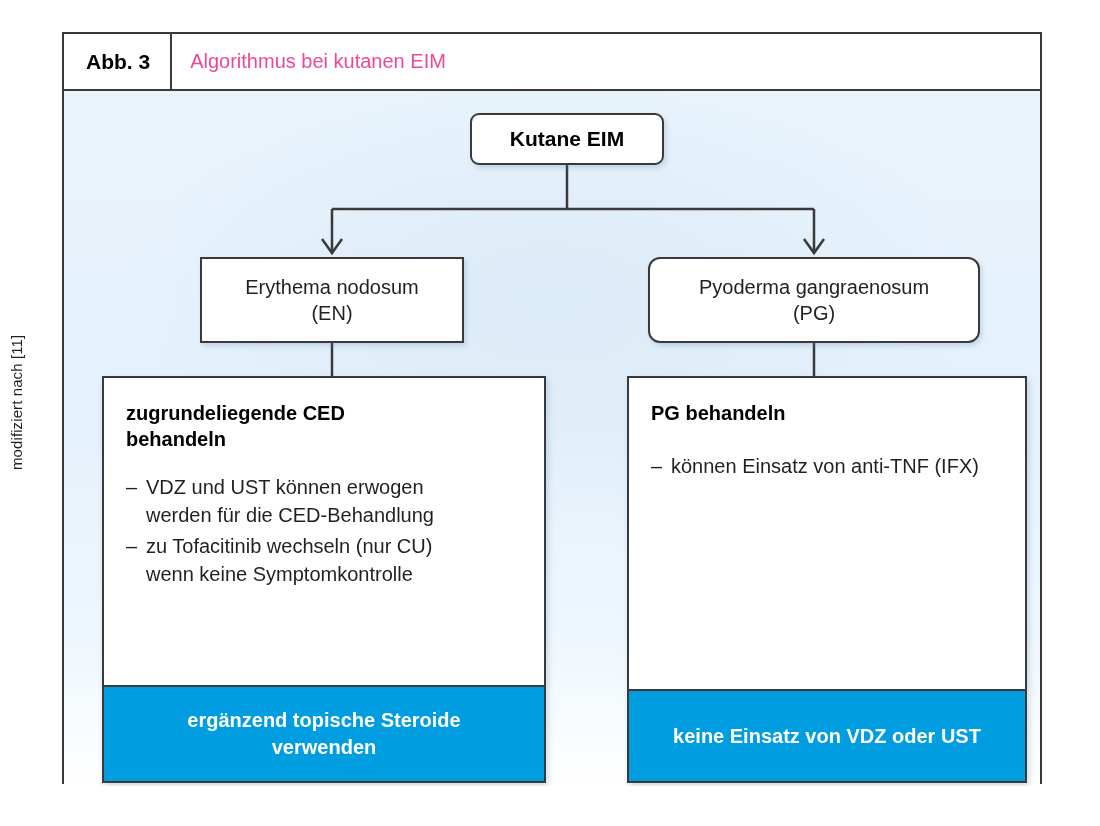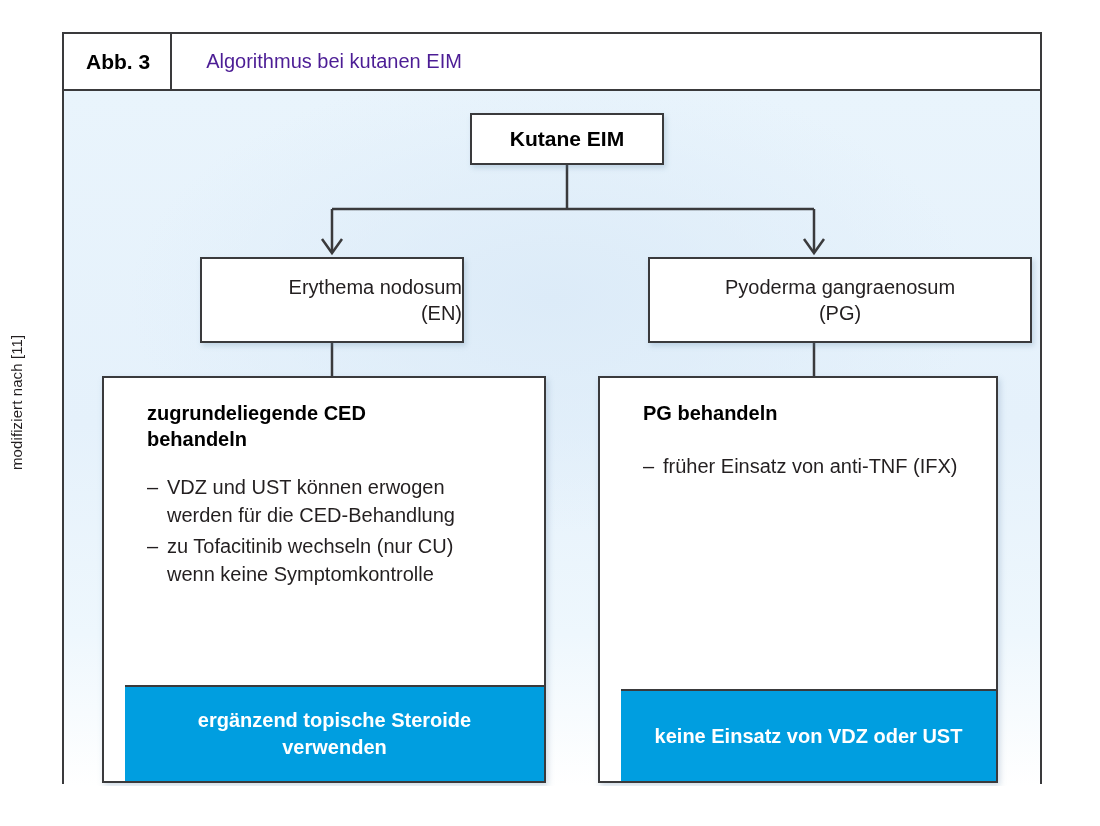--- a/index.html
+++ b/index.html
@@ -30,33 +30,32 @@
     background:#ffffff;
     box-sizing:border-box;
   }
 
   
   .fig-header{
     display:flex;align-items:stretch;
     height:55px;
     border-bottom:2px solid #3a3a3c;
     background:#ffffff;
-    gap:16px;
   }
   .fig-label{
     display:flex;align-items:center;
     padding:0 20px 0 22px;
     font-weight:bold;font-size:21px;color:#000;
     border-right:2px solid #3a3a3c;
     white-space:nowrap;
   }
   .fig-title{
     display:flex;align-items:center;
     padding:0 18px;
-    font-size:20px;color:#4c1d95;
+    font-size:20px;color:#ec4899;
     white-space:nowrap;
   }
 
   
   .canvas{
     position:relative;
     height:695px;
     background:
       radial-gradient(ellipse 62% 48% at 50% 30%, #dcebf8 0%, rgba(220,235,248,0) 70%),
       linear-gradient(180deg,#e9f4fc 0%,#e5f1fb 48%,#eef7fd 78%,#ffffff 100%);
@@ -68,44 +67,43 @@
     background:#ffffff;
     border:2px solid #3a3a3c;
     box-sizing:border-box;
     box-shadow:2px 3px 5px rgba(90,130,165,.25);
   }
 
   
   .root{
     left:406px;top:22px;width:194px;height:52px;
     display:flex;align-items:center;justify-content:center;
-    font-weight:bold;font-size:21px;color:#000;
+    font-weight:bold;font-size:21px;color:#000;border-radius:9px;
   }
 
   
   .branch{
     display:flex;flex-direction:column;align-items:center;justify-content:center;
     font-size:20px;color:#231f20;line-height:1.3;
     text-align:center;
   }
-  .branch-en{left:136px;top:166px;width:264px;height:86px;align-items:flex-end;}
-  .branch-pg{left:584px;top:166px;width:384px;height:86px;}
+  .branch-en{left:136px;top:166px;width:264px;height:86px;}
+  .branch-pg{left:584px;top:166px;width:332px;height:86px;border-radius:12px;}
 
   
   .panel{
     position:absolute;
     background:#ffffff;
     border:2px solid #3a3a3c;
     box-sizing:border-box;
     display:flex;flex-direction:column;
     box-shadow:2px 3px 6px rgba(90,130,165,.28);
-    padding-left:21px;
   }
   .panel-left{left:38px;top:285px;width:444px;height:407px;}
-  .panel-right{left:534px;top:285px;width:400px;height:407px;}
+  .panel-right{left:563px;top:285px;width:400px;height:407px;}
 
   .panel-body{
     flex:1;
     padding:22px 20px 10px 22px;
   }
   .panel-heading{
     font-weight:bold;font-size:20px;color:#000;
     line-height:1.32;
     margin-bottom:20px;
     white-space:pre-line;
@@ -209,21 +207,21 @@
           </ul>
         </div>
         <div class="panel-accent">ergänzend topische Steroide
 verwenden</div>
       </div>
 
       <div class="panel panel-right">
         <div class="panel-body">
           <div class="panel-heading tight">PG behandeln</div>
           <ul class="bullets">
-            <li>früher Einsatz von anti-TNF (IFX)</li>
+            <li>können Einsatz von anti-TNF (IFX)</li>
           </ul>
         </div>
         <div class="panel-accent">keine Einsatz von VDZ oder UST</div>
       </div>
 
     </div>
   </div>
 </div>
 
 </body></html>

